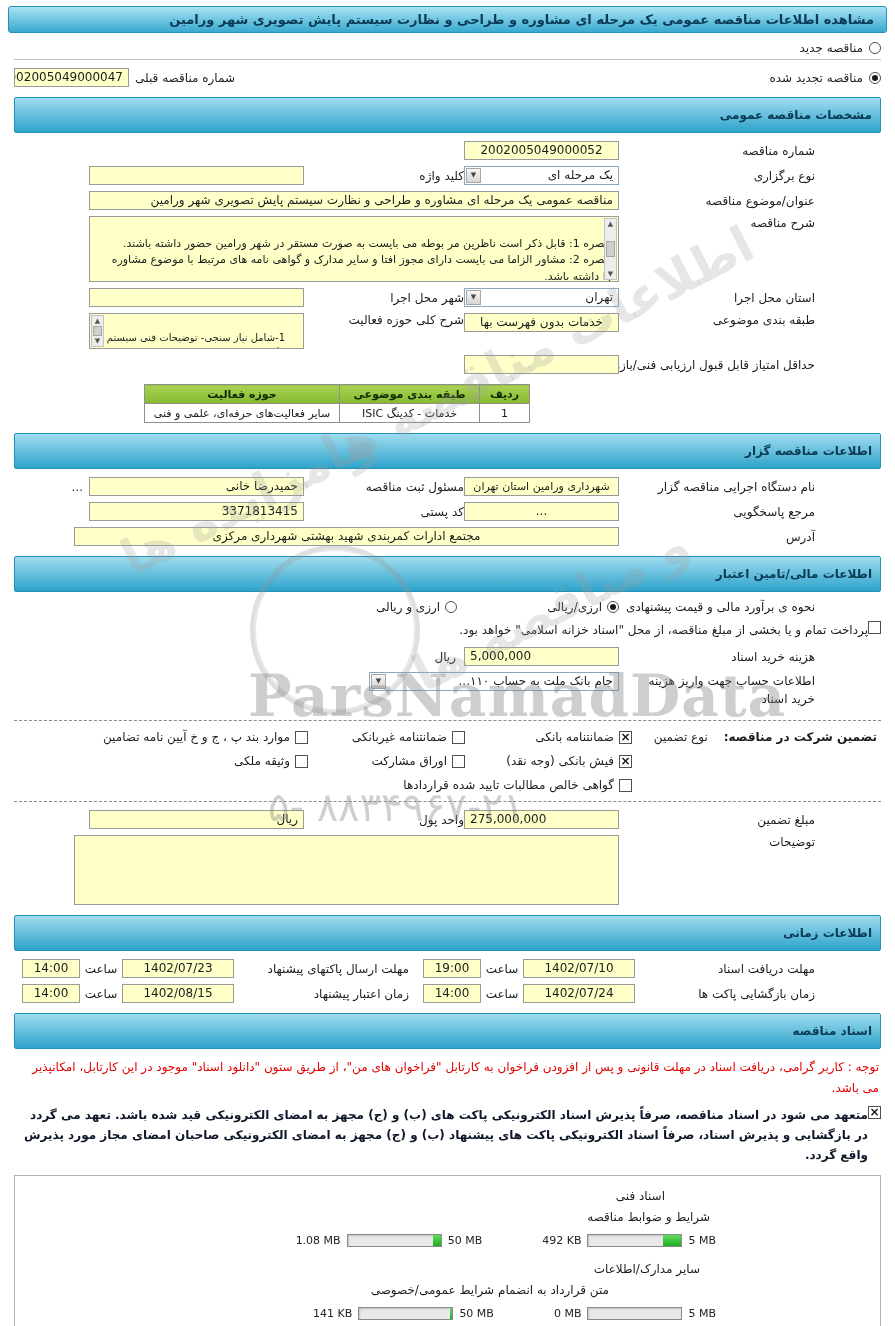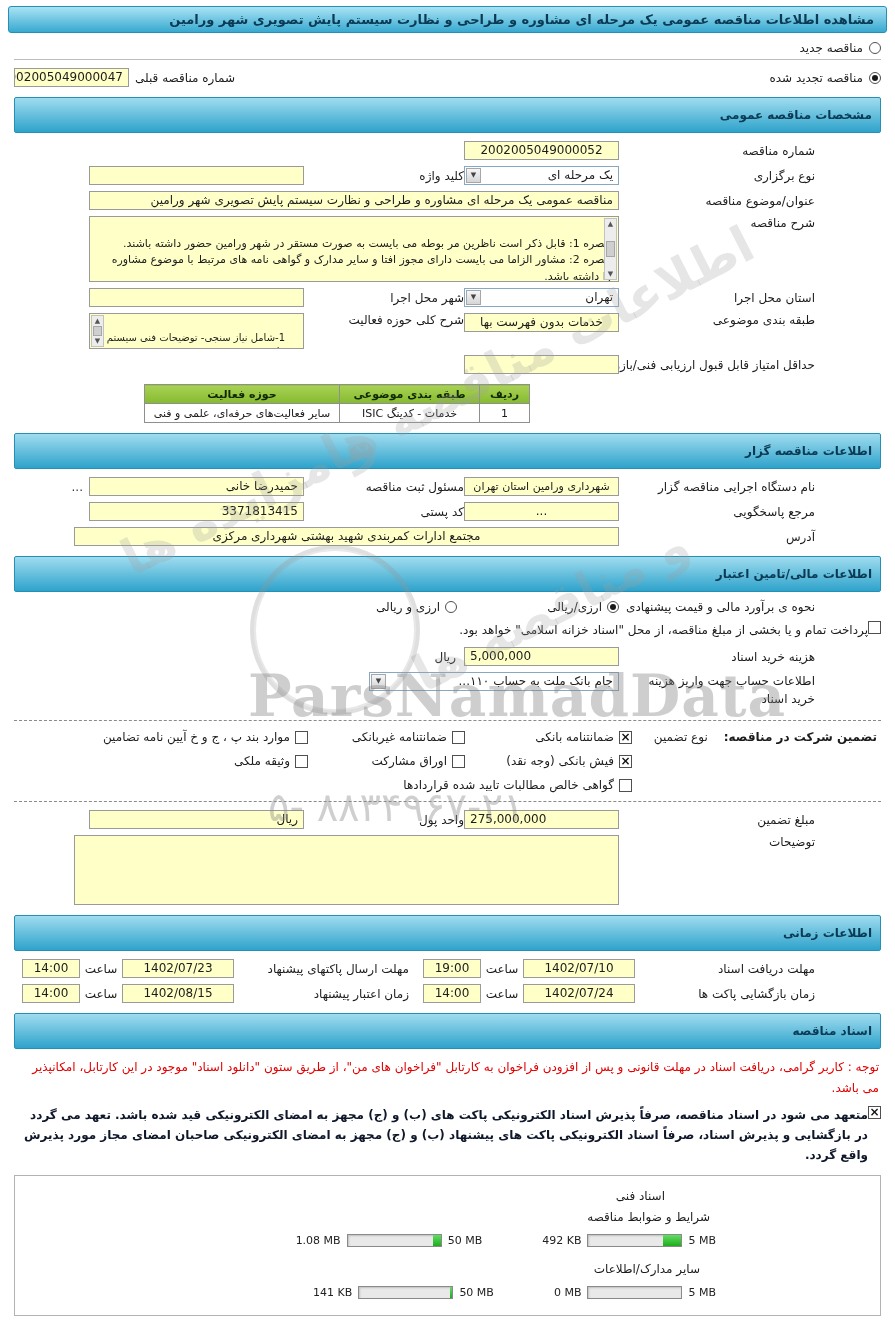--- a/index.html
+++ b/index.html
@@ -416,20 +416,23 @@
           <span>1.08 MB</span>
           <span class="track">
               <span class="fill" style="width: 8%;"></span>
             </span>
           <span>50 MB</span>
         </span>
       </div>
       <div class="f-lab-wrap">
         <div class="f-label off3" style="display:inline-block;">سایر مدارک/اطلاعات</div>
       </div>
+      <div class="f-lab-wrap">
+        <div class="f-label off4" style="display:inline-block;">متن قرارداد به انضمام شرایط عمومی/خصوصی</div>
+      </div>
       <div class="f-bars" style="margin-bottom:2px;">
         <span class="bargroup mr160">
           <span>0 MB</span>
           <span class="track">
               <span class="fill" style="width: 0%;"></span>
             </span>
           <span>5 MB</span>
         </span>
         <span class="bargroup mr55">
           <span>141 KB</span>

